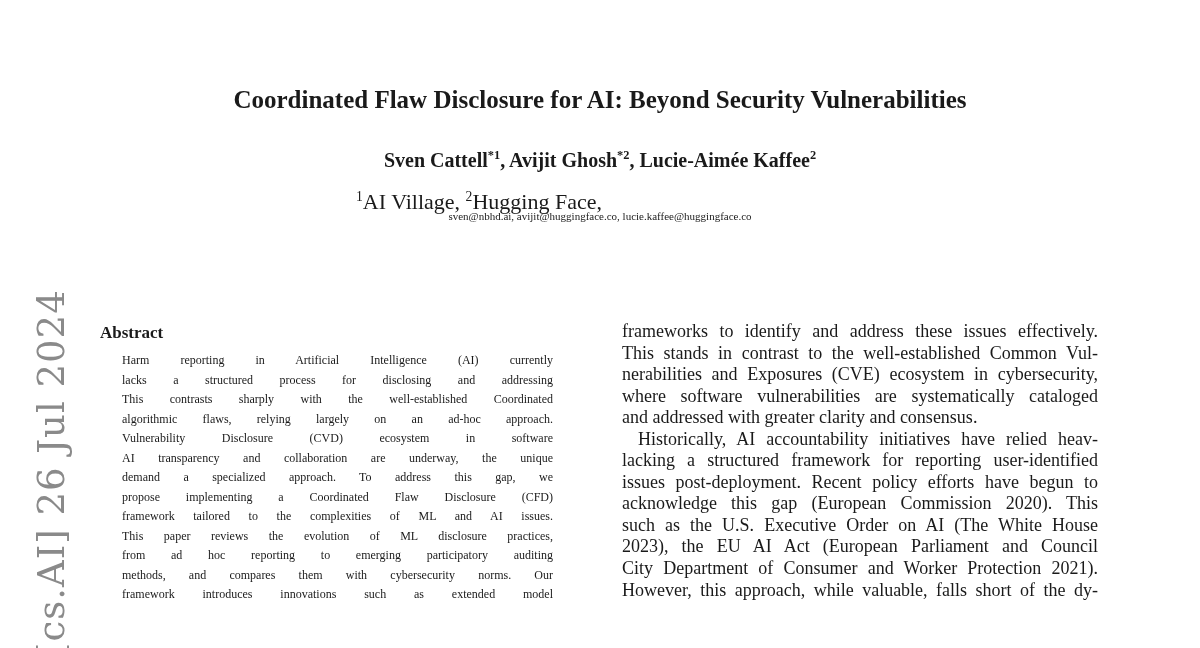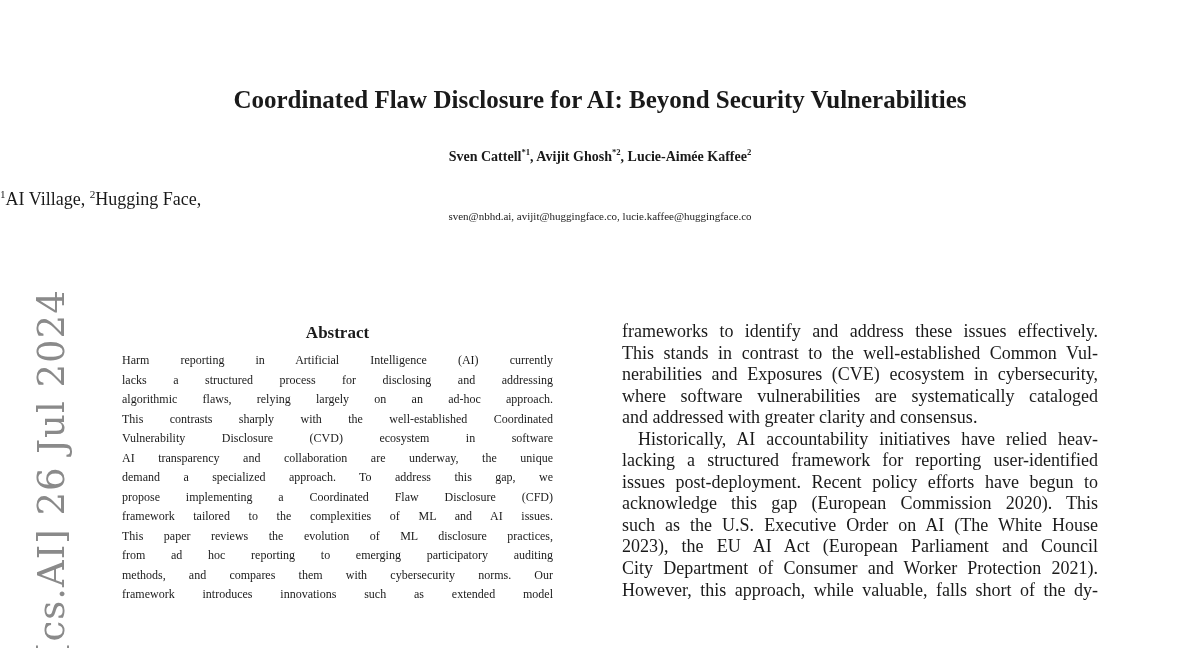--- a/index.html
+++ b/index.html
@@ -16,34 +16,34 @@
     font-family:"DejaVu Serif",serif;
     font-size:37px; line-height:40px; white-space:nowrap;
     color:#8a8a8a; letter-spacing:1px;
   }
   .title {
     position:absolute; left:0; top:86px; width:1200px;
     text-align:center; font-size:25px; font-weight:bold;
   }
   .authors {
     position:absolute; left:0; top:149px; width:1200px;
-    text-align:center; font-size:14px; font-weight:bold;
+    text-align:center; font-size:20px; font-weight:bold;
   }
   .affil {
     position:absolute; left:0; top:189px; width:958px;
-    font-size:18px;
+    text-align:center; font-size:22px;
   }
   .emails {
     position:absolute; left:0; top:210px; width:1200px;
     text-align:center; font-size:11px;
   }
   .sup { vertical-align:super; font-size:0.62em; line-height:0; }
   .abstract-head {
     position:absolute; left:100px; top:323px; width:475px;
-    text-align:center; font-size:17px; font-weight:bold;
+    text-align:left; font-size:17px; font-weight:bold;
   }
   .abstract-body {
     position:absolute; left:122px; top:351px; width:431px;
     font-size:12px;
   }
   .abstract-body .tline { line-height:19.5px; }
   .col2 {
     position:absolute; left:622px; top:321px; width:476px;
     font-size:18px;
   }
@@ -68,22 +68,22 @@
 
   <div class="affil"><span class="sup">1</span>AI Village, <span class="sup">2</span>Hugging Face,</div>
 
   <div class="emails">sven@nbhd.ai, avijit@huggingface.co, lucie.kaffee@huggingface.co</div>
 
   <div class="abstract-head">Abstract</div>
 
   <div class="abstract-body">
       <div class="tline">Harm reporting in Artificial Intelligence (AI) currently</div>
       <div class="tline">lacks a structured process for disclosing and addressing</div>
+      <div class="tline">This contrasts sharply with the well-established Coordinated</div>
       <div class="tline">algorithmic flaws, relying largely on an ad-hoc approach.</div>
-      <div class="tline">This contrasts sharply with the well-established Coordinated</div>
       <div class="tline">Vulnerability Disclosure (CVD) ecosystem in software</div>
       <div class="tline">AI transparency and collaboration are underway, the unique</div>
       <div class="tline">demand a specialized approach. To address this gap, we</div>
       <div class="tline">propose implementing a Coordinated Flaw Disclosure (CFD)</div>
       <div class="tline">framework tailored to the complexities of ML and AI issues.</div>
       <div class="tline">This paper reviews the evolution of ML disclosure practices,</div>
       <div class="tline">from ad hoc reporting to emerging participatory auditing</div>
       <div class="tline">methods, and compares them with cybersecurity norms. Our</div>
       <div class="tline">framework introduces innovations such as extended model</div>
     </div>

